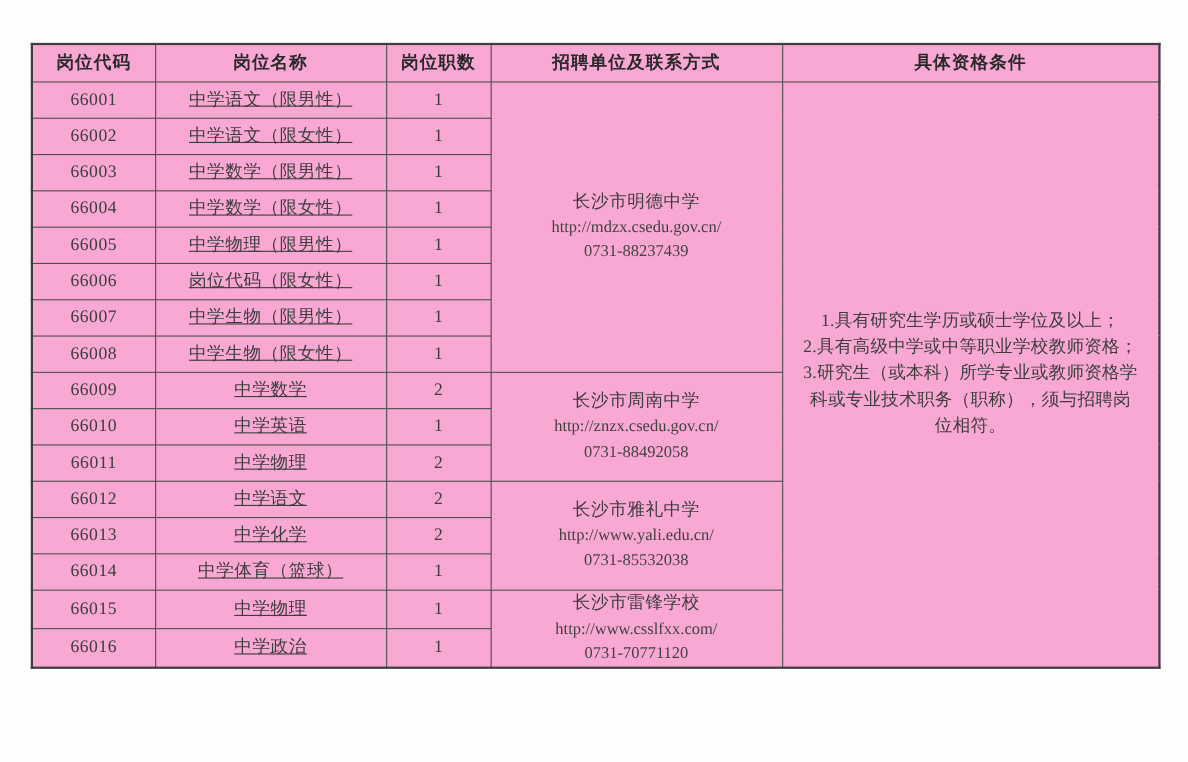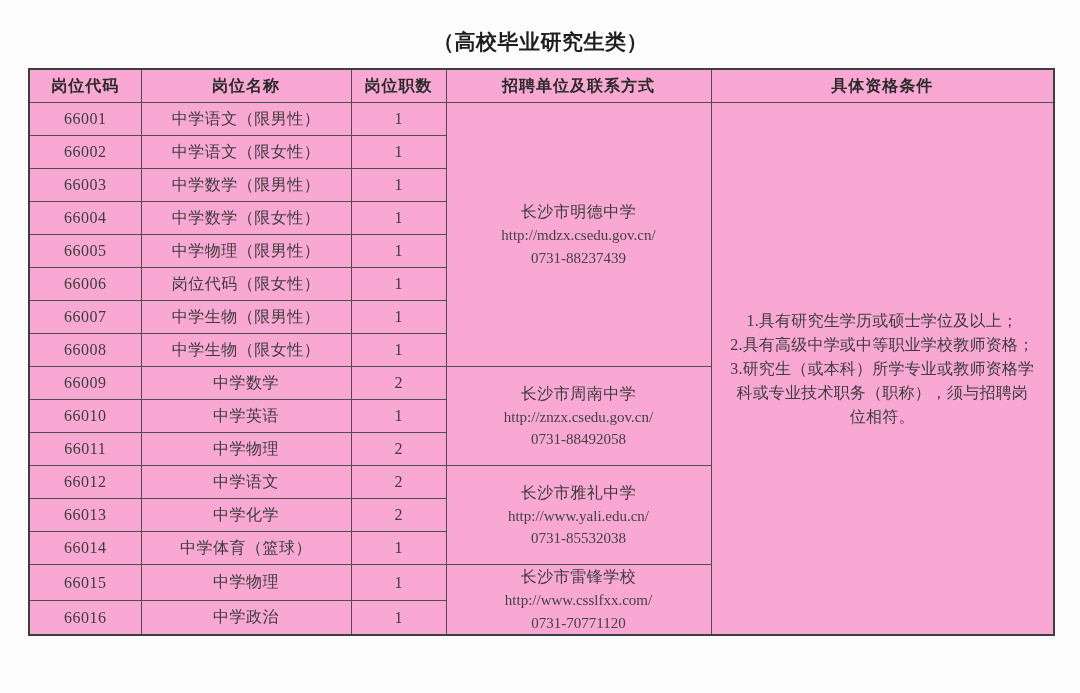--- a/index.html
+++ b/index.html
@@ -51,21 +51,21 @@
   }
   table.recruit td {
     height: 33px;
     text-align: center;
     vertical-align: middle;
     font-size: 16px;
     color: #3d3d3d;
     padding: 0 18px;
   }
   td.c-code { letter-spacing: 0.5px; }
-  td.c-name { letter-spacing: 0.5px; }
+  td.c-name { letter-spacing: 0.5px; text-decoration: underline; }
   td.c-unit {
     vertical-align: middle;
     line-height: 1.5;
     font-size: 15.5px;
   }
   td.c-unit .unit-name { font-size: 16px; letter-spacing: 0.5px; }
   td.c-unit .unit-url, td.c-unit .unit-phone { font-size: 15px; color: #424242; }
   td.c-qual {
     text-align: left;
     vertical-align: middle;
@@ -74,21 +74,20 @@
     line-height: 1.5;
     color: #383838;
     letter-spacing: 0.2px;
   }
 </style>
 </head>
 <body>
 
 <div class="page">
   <div class="title-block">
-    <div class="doc-subtitle">（高校毕业研究生类）</div>
   </div>
 
   <table class="recruit">
     <colgroup>
       <col style="width:112px">
       <col style="width:210px">
       <col style="width:95px">
       <col style="width:265px">
       <col style="width:343px">
     </colgroup>

